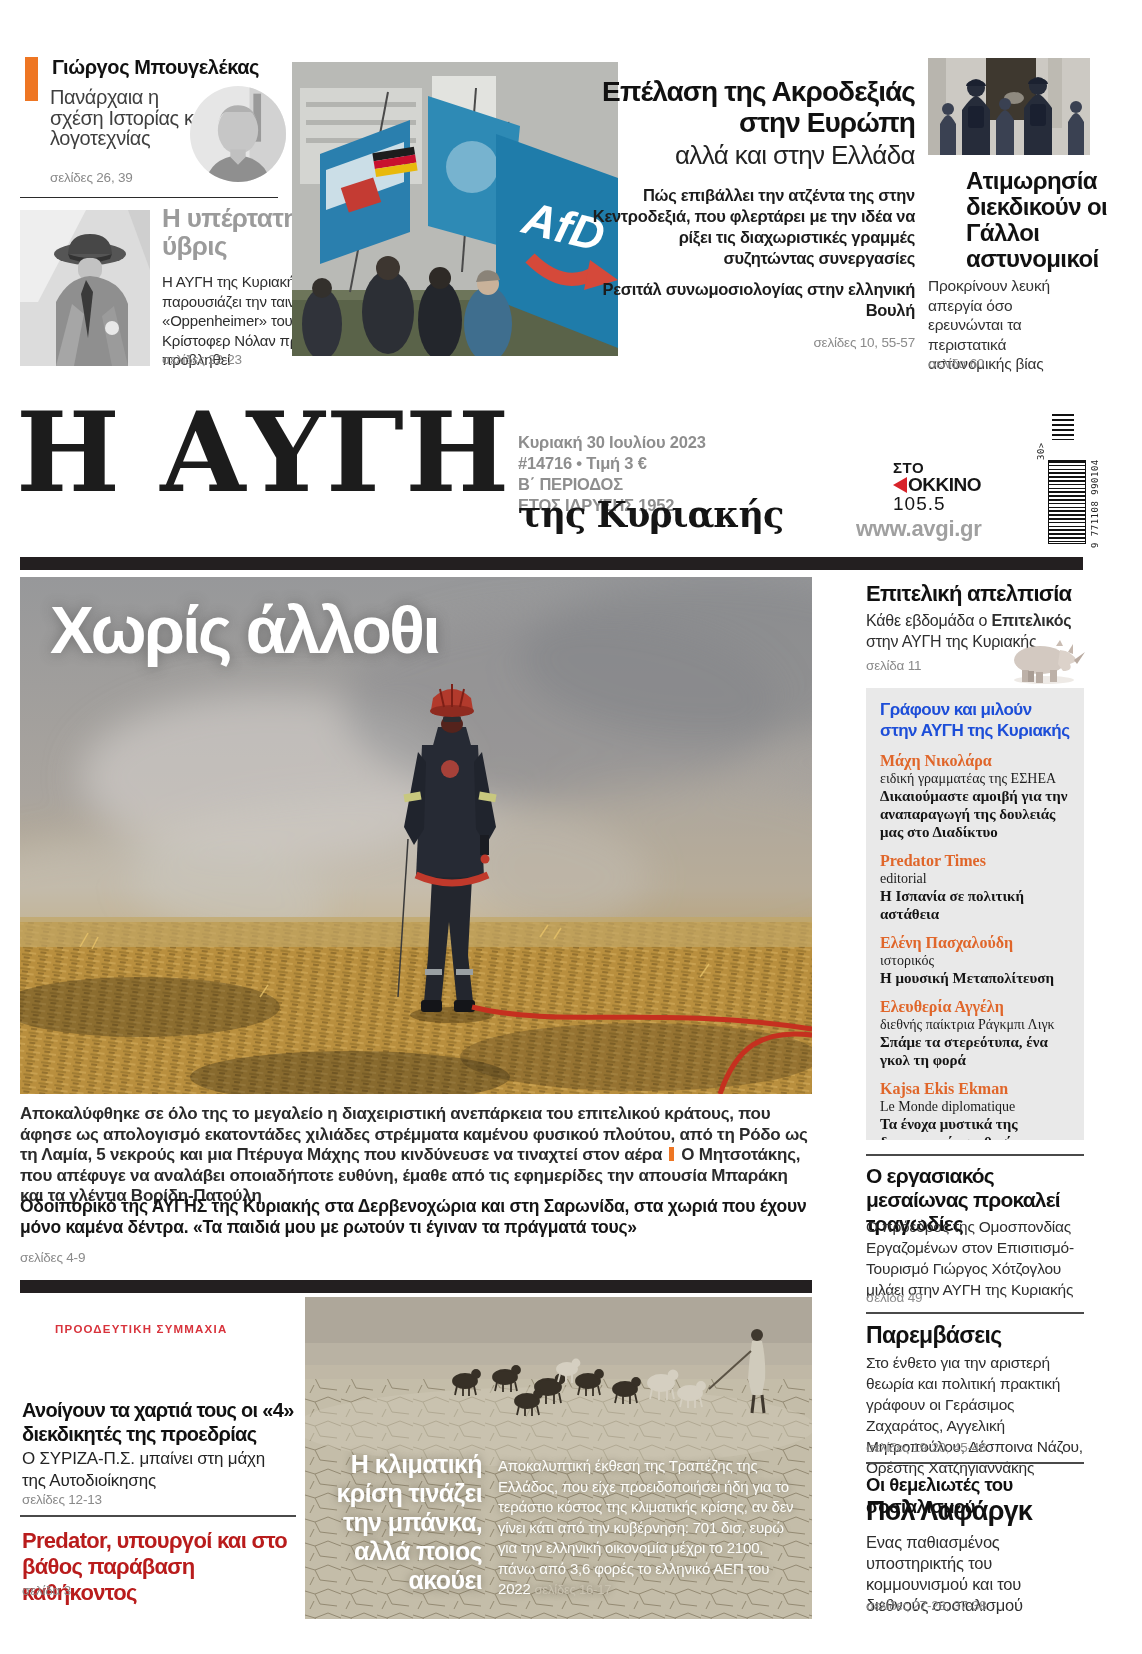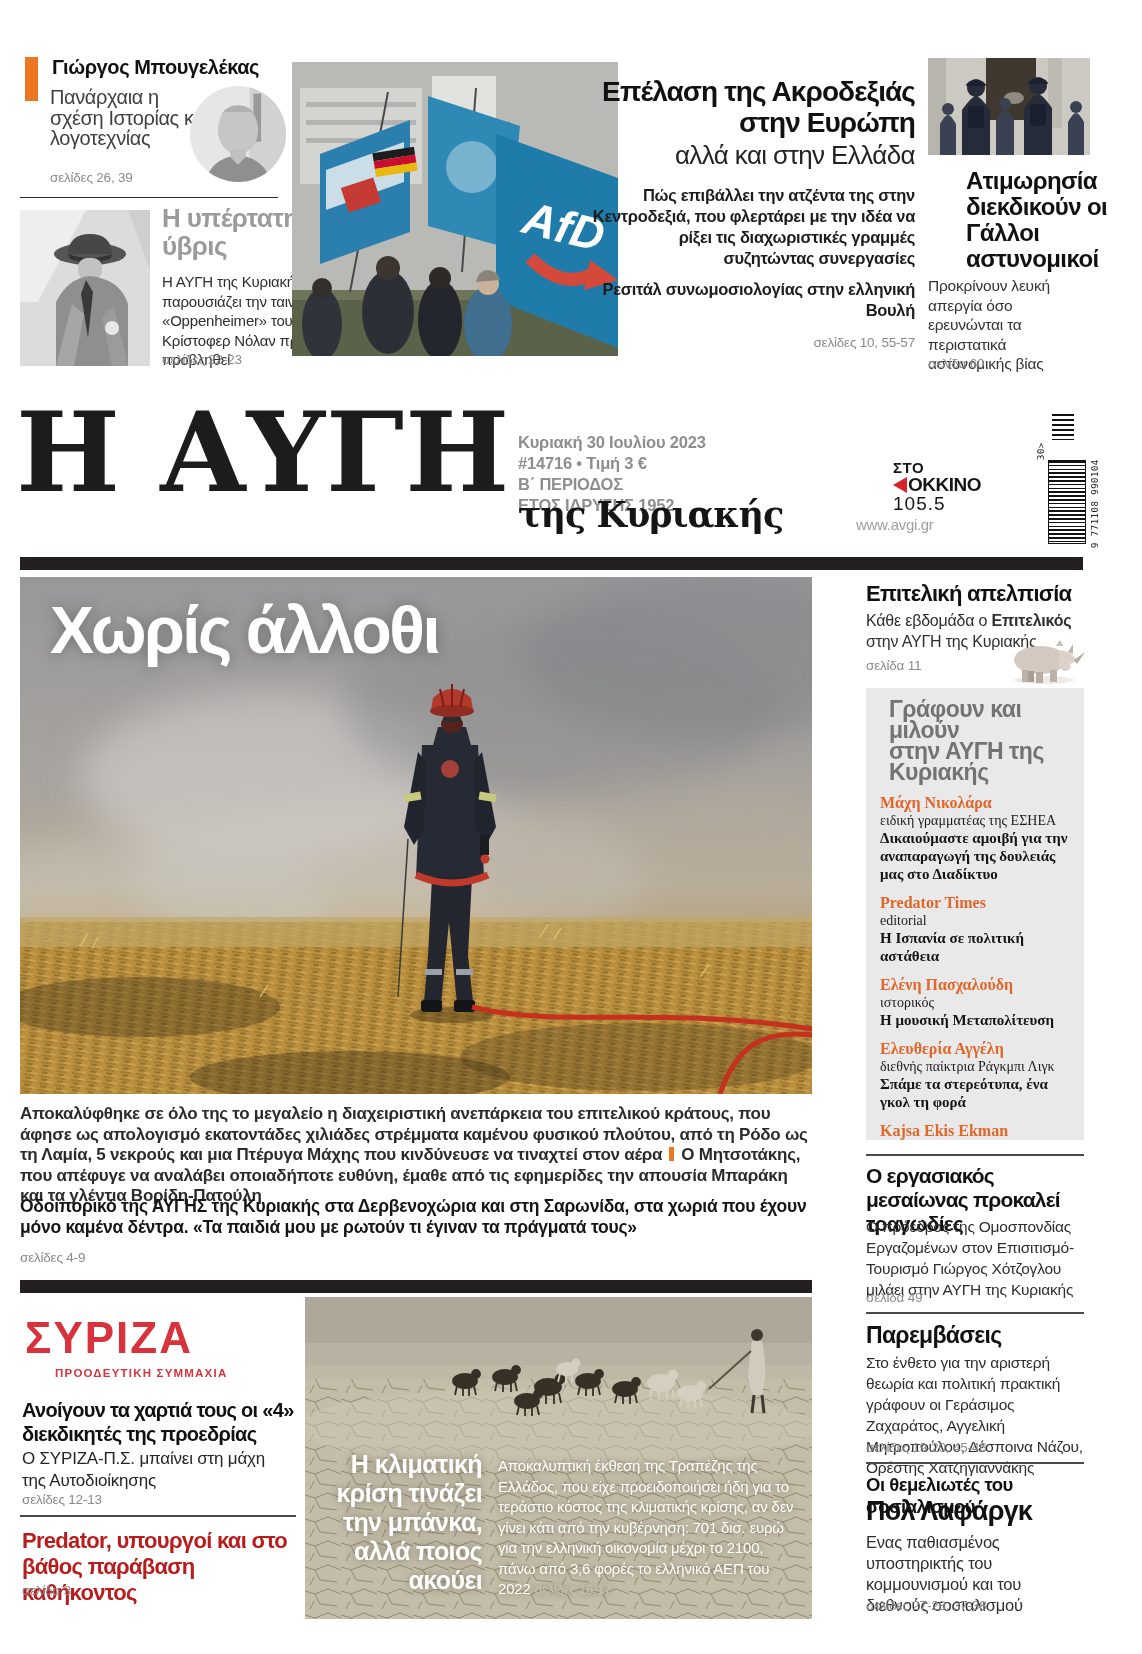--- a/index.html
+++ b/index.html
@@ -27,37 +27,37 @@
   .brand{font-family:"DejaVu Serif",serif;font-weight:700;font-size:110px;line-height:1;
          letter-spacing:1px;color:#1c1c1c;}
   .date-block{font-size:16.5px;line-height:21px;font-weight:700;color:#8e8e8e;letter-spacing:-0.2px;}
   .edition{font-family:"DejaVu Serif",serif;font-weight:700;font-size:35px;color:#151515;letter-spacing:-1px;text-align:right;}
   .radio{line-height:1;color:#161616;font-weight:900;}
   .radio .l1{font-size:15px;letter-spacing:0.5px;}
   .radio .l2{font-size:19px;letter-spacing:-0.5px;}
   .radio .l3{font-size:19px;font-weight:400;letter-spacing:1px;}
   .tri{display:inline-block;width:0;height:0;border-top:8px solid transparent;border-bottom:8px solid transparent;
        border-right:14px solid #d8232a;vertical-align:-2px;margin-right:1px;}
-  .website{font-size:15px;font-weight:400;color:#a0a0a0;letter-spacing:-0.3px;}
+  .website{font-size:22px;font-weight:700;color:#a0a0a0;letter-spacing:-0.3px;}
   .barcode-bars{width:36px;height:82px;border:1px solid #111;
       background:repeating-linear-gradient(to bottom,#111 0 1.6px,#fff 1.6px 3.8px);}
   .vtext{writing-mode:vertical-rl;transform:rotate(180deg);font-family:"DejaVu Sans Mono",monospace;
          font-size:9px;color:#222;letter-spacing:0.5px;}
   
   .black-bar{background:#231f20;height:13px;}
   .main-headline{font-size:66px;font-weight:700;color:#fff;letter-spacing:-2.5px;
                  text-shadow:0 0 14px rgba(60,60,60,0.45);}
   .main-deck{font-size:17px;line-height:20.5px;font-weight:700;color:#2b2b2b;letter-spacing:-0.25px;}
   .main-deck2{font-size:17.5px;line-height:21px;font-weight:700;color:#161616;letter-spacing:-0.25px;}
   .deck-sep{display:inline-block;width:5px;height:14px;background:#ee7623;margin:0 7px;vertical-align:-1px;}
   
   .sb-title{font-size:22px;font-weight:700;letter-spacing:-0.7px;color:#111;}
   .sb-body{font-size:16px;line-height:21px;color:#2e2e2e;letter-spacing:-0.2px;}
   .graybox{background:#e9e9e9;padding:11px 14px;box-sizing:border-box;overflow:hidden;}
-  .gb-title{font-size:23px;line-height:21px;font-weight:700;letter-spacing:-0.5px;color:#737373;margin-left:9px;}
+  .gb-title{font-size:17px;line-height:21px;font-weight:700;letter-spacing:-0.5px;color:#1d4ed8;}
   .gb-entry{margin-top:10px;font-family:"Liberation Serif",serif;}
   .gb-name{font-size:16px;line-height:19px;font-weight:700;color:#e0662a;}
   .gb-role{font-size:14px;line-height:17px;color:#1c1c1c;}
   .gb-etitle{font-size:15px;line-height:18px;font-weight:700;color:#151515;}
   .sb2-title{font-size:21px;line-height:24px;font-weight:700;letter-spacing:-0.8px;color:#111;}
   .sb2-body{font-size:15.5px;line-height:21px;color:#2e2e2e;letter-spacing:-0.2px;}
   .sb-kicker{font-size:18.5px;font-weight:700;letter-spacing:-0.5px;color:#111;}
   .sb4-title{font-size:27px;font-weight:700;letter-spacing:-0.8px;color:#111;}
   
   .syriza{font-size:44px;font-weight:700;color:#d8333c;letter-spacing:2px;line-height:1;}
@@ -358,21 +358,20 @@
 
   <div class="abs hr2" style="left:866px;top:1462px;width:218px;"></div>
   <div class="abs sb-kicker" style="left:866px;top:1474px;width:222px;">Οι θεμελιωτές του σοσιαλισμού</div>
   <div class="abs sb4-title" style="left:866px;top:1496px;width:218px;">Πολ Λαφάργκ</div>
   <div class="abs sb2-body" style="left:866px;top:1532px;width:218px;font-size:16.5px;">Ενας παθιασμένος υποστηρικτής του κομμουνισμού και του διεθνούς σοσιαλισμού</div>
   <div class="abs pages-ref" style="left:866px;top:1598px;">σελίδες 27-28, 37-38</div>
 
   <div class="abs black-bar" style="left:20px;top:1280px;width:792px;"></div>
 
   <div class="abs" style="left:25px;top:1316px;">
-    <div class="syriza">ΣΥΡΙΖΑ</div>
     <div class="syriza-sub" style="margin:7px 0 0 30px;">ΠΡΟΟΔΕΥΤΙΚΗ ΣΥΜΜΑΧΙΑ</div>
   </div>
   <div class="abs bl-title" style="left:22px;top:1398px;width:290px;">Ανοίγουν τα χαρτιά τους οι «4» διεκδικητές της προεδρίας</div>
   <div class="abs bl-body" style="left:22px;top:1448px;width:262px;">Ο ΣΥΡΙΖΑ-Π.Σ. μπαίνει στη μάχη της Αυτοδιοίκησης</div>
   <div class="abs pages-ref" style="left:22px;top:1492px;">σελίδες 12-13</div>
   <div class="abs hr2" style="left:20px;top:1515px;width:276px;"></div>
   <div class="abs bl2-title" style="left:22px;top:1528px;width:286px;">Predator, υπουργοί και στο βάθος παράβαση καθήκοντος</div>
   <div class="abs pages-ref" style="left:22px;top:1583px;">σελίδα 3</div>
 
   <div class="abs" style="left:305px;top:1297px;">

